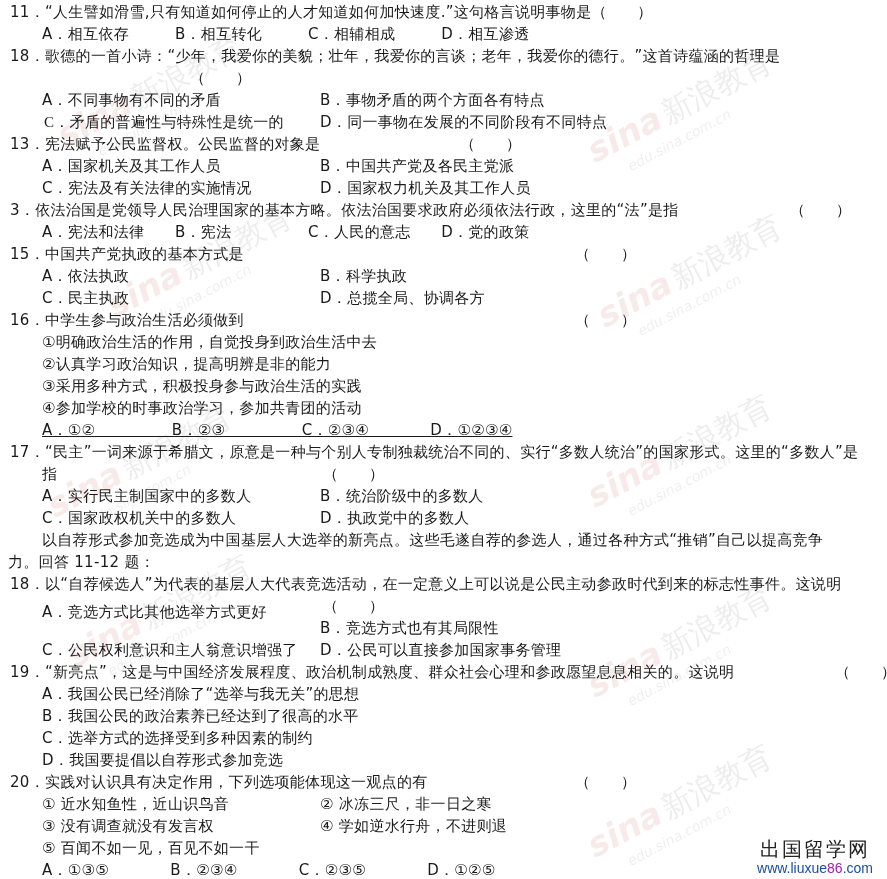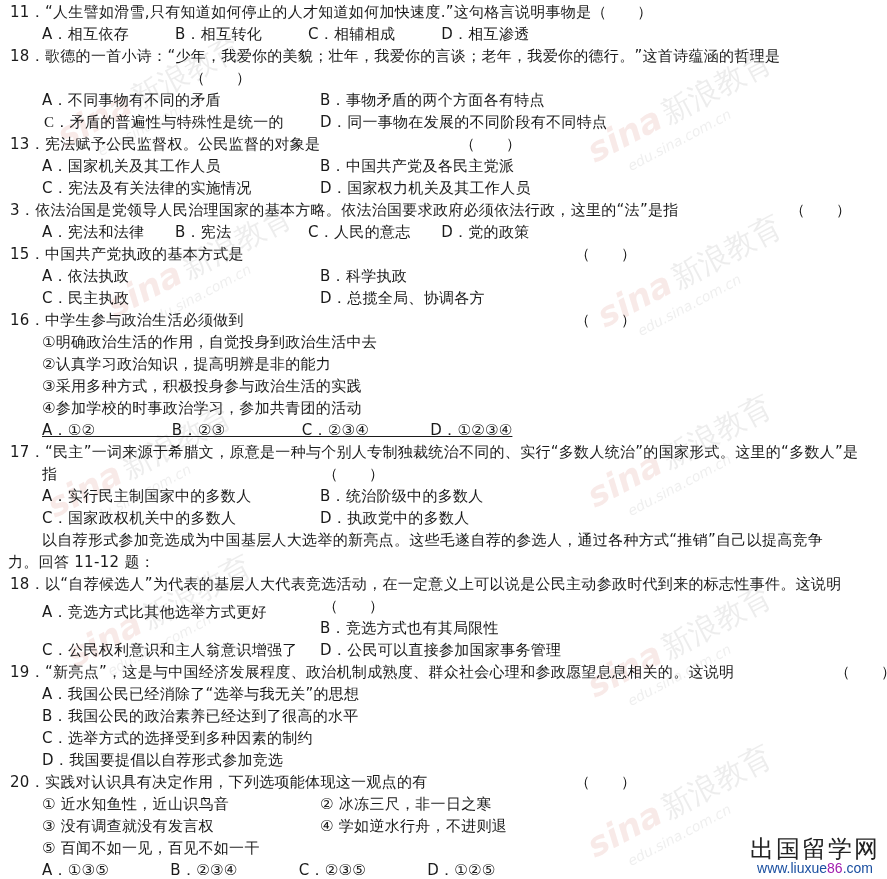--- a/index.html
+++ b/index.html
@@ -5,21 +5,21 @@
   html, body { margin:0; padding:0; background:#ffffff; }
   body { width:887px; height:879px; position:relative; overflow:hidden;
          font-family:"DejaVu Sans", sans-serif; color:#1a1a1a; }
   .page { position:absolute; left:0; top:0; width:887px; height:879px; }
   .line { position:absolute; font-size:15px; line-height:18px; white-space:nowrap; letter-spacing:0.3px; }
   .wm { position:absolute; pointer-events:none; transform:rotate(-28deg); transform-origin:left top; opacity:0.10; }
   .wm .big { font-family:"DejaVu Sans", sans-serif; font-weight:bold; font-style:italic; font-size:34px; color:#c0392b; }
   .wm .cn { font-family:"DejaVu Serif", serif; font-size:30px; color:#555; margin-left:4px; }
   .wm .small { display:block; font-family:"DejaVu Sans", sans-serif; font-style:italic; font-size:14px; color:#666; margin-left:28px; }
   .logo { position:absolute; left:745px; top:838px; width:140px; text-align:center; }
-  .logo .t1 { font-family:"DejaVu Sans", sans-serif; font-size:24px; color:#222; letter-spacing:2px; line-height:22px; }
+  .logo .t1 { font-family:"DejaVu Sans", sans-serif; font-size:20px; color:#222; letter-spacing:2px; line-height:22px; }
   .logo .t2 { font-family:"Liberation Sans", sans-serif; font-size:14px; color:#1a4fa0; line-height:16px; }
   .logo .t2 .r { color:#a21caf;text-align:center; }
 </style>
 </head>
 <body>
 
 <div class="page">
 
   <div class="wm" style="left:50px;top:120px;"><span class="big">sina</span><span class="cn">新浪教育</span><span class="small">edu.sina.com.cn</span></div>
   <div class="wm" style="left:580px;top:135px;"><span class="big">sina</span><span class="cn">新浪教育</span><span class="small">edu.sina.com.cn</span></div>

